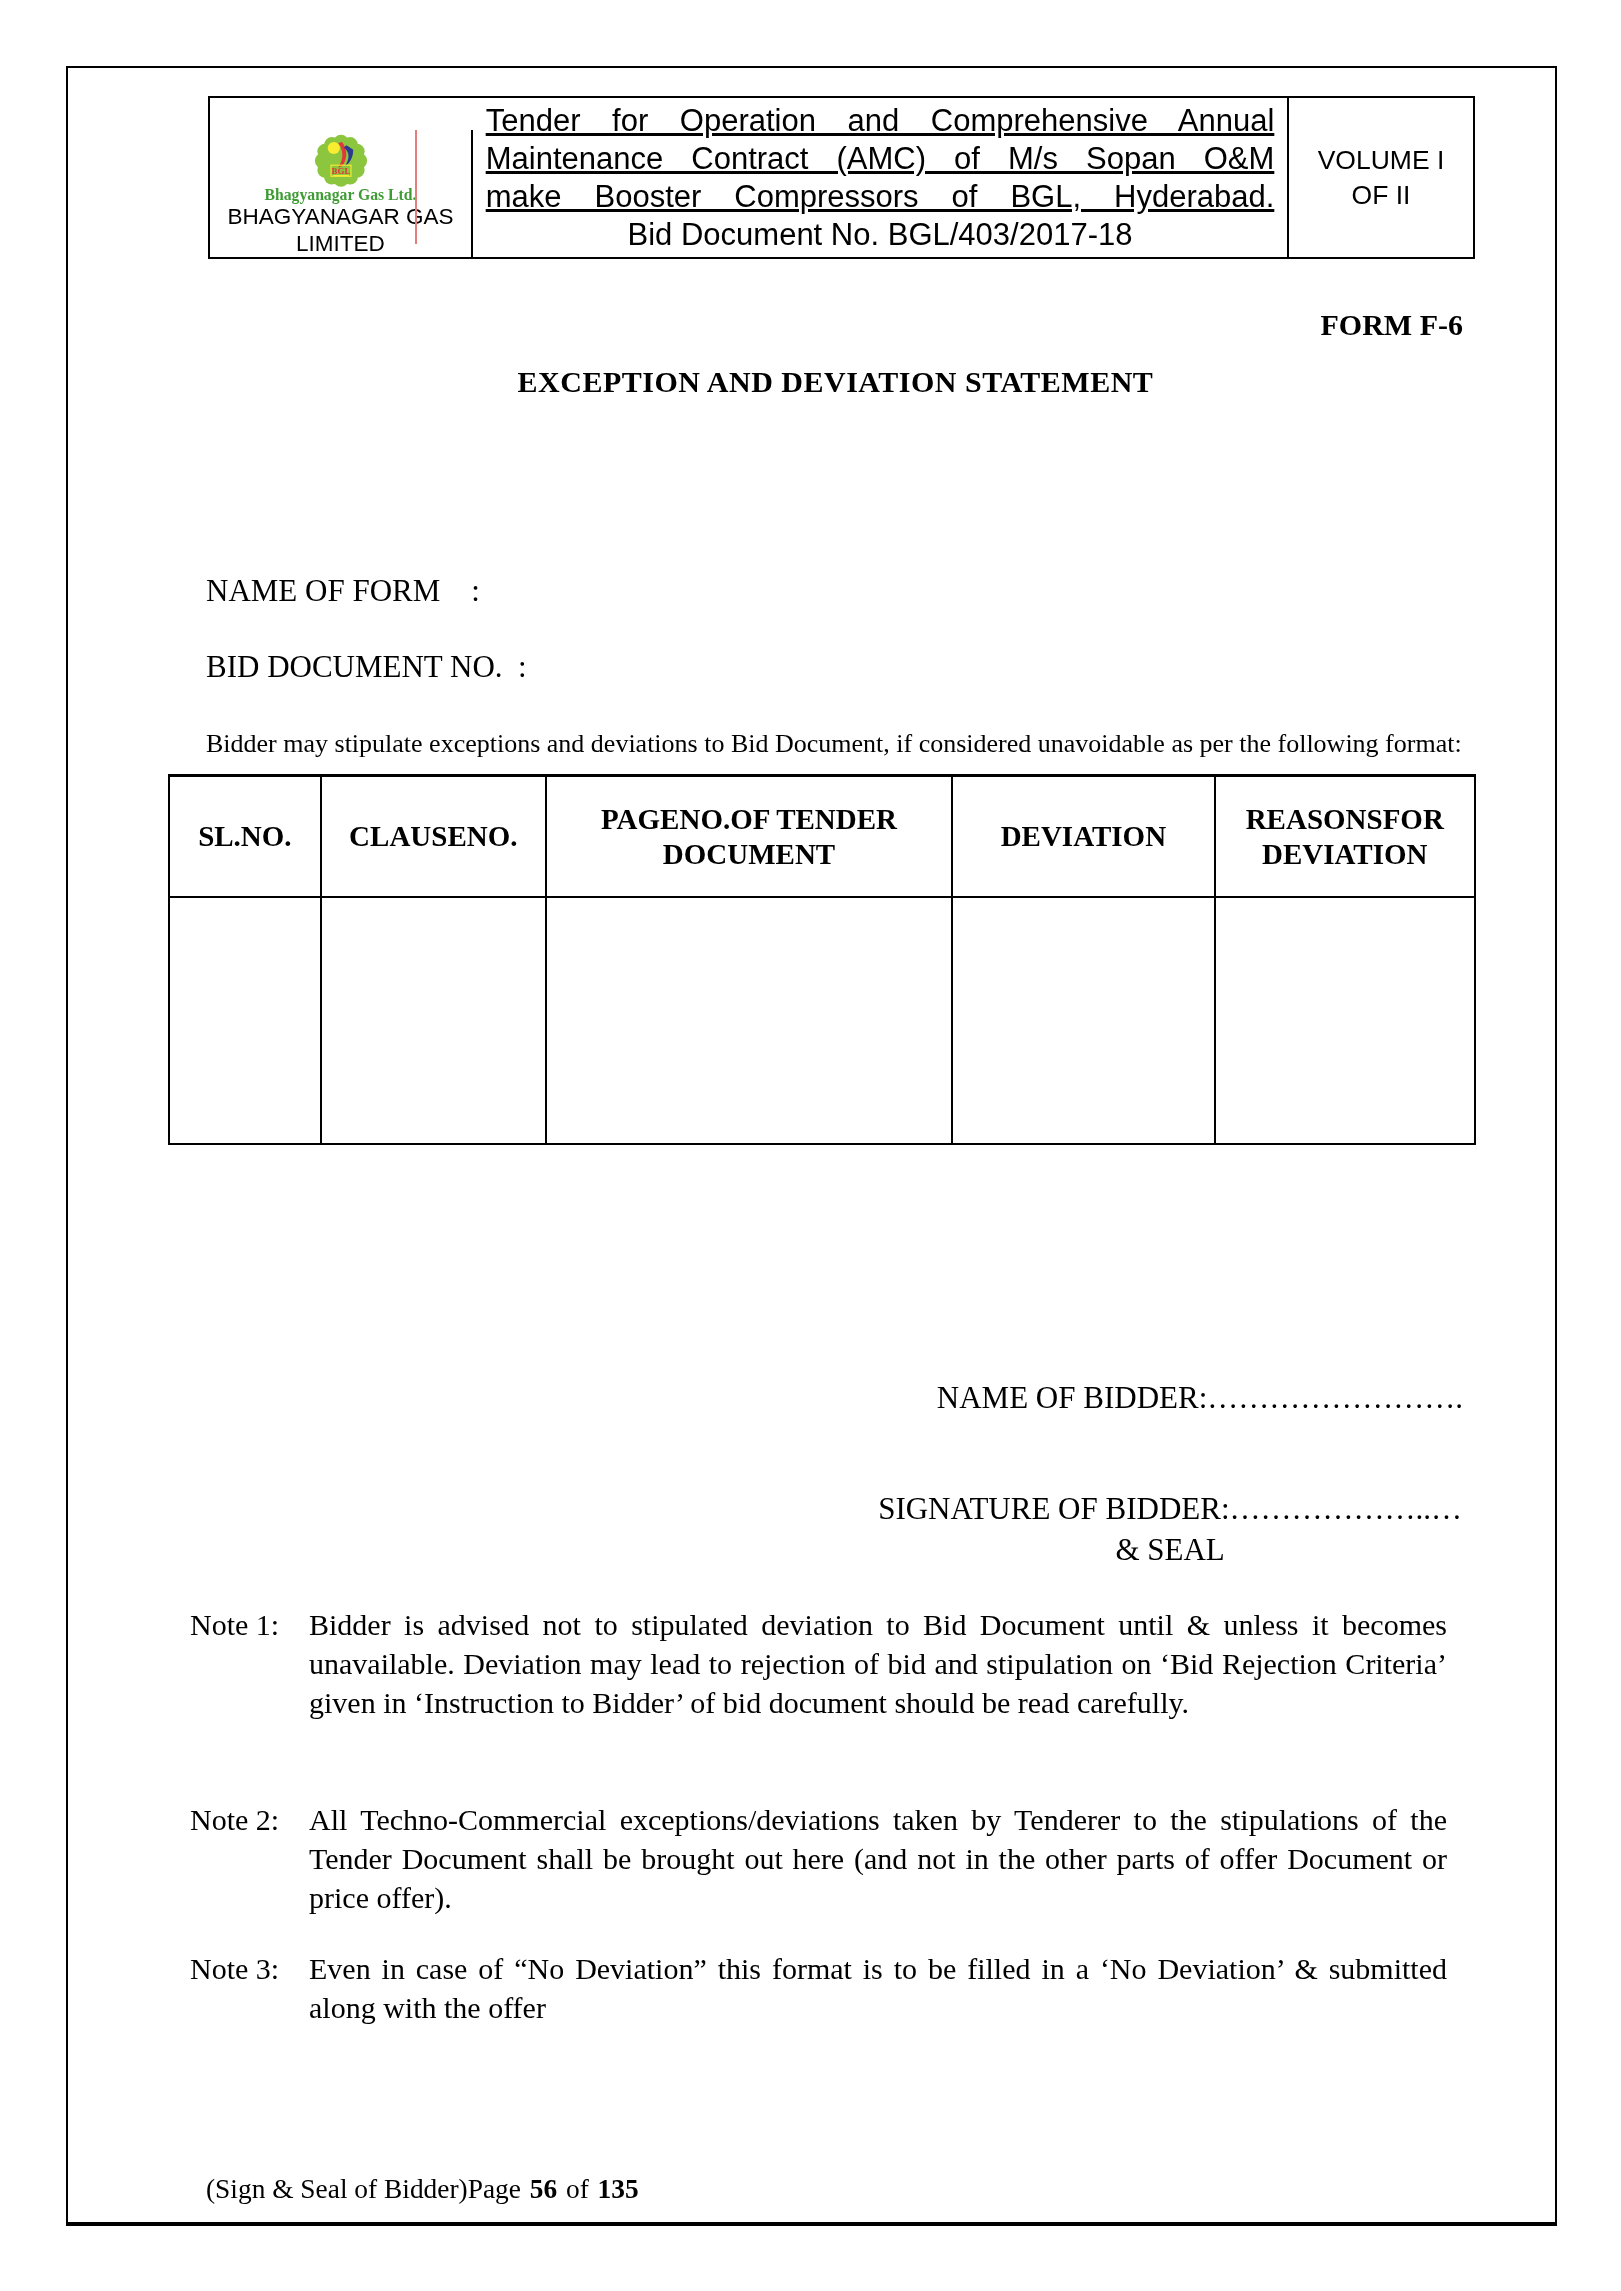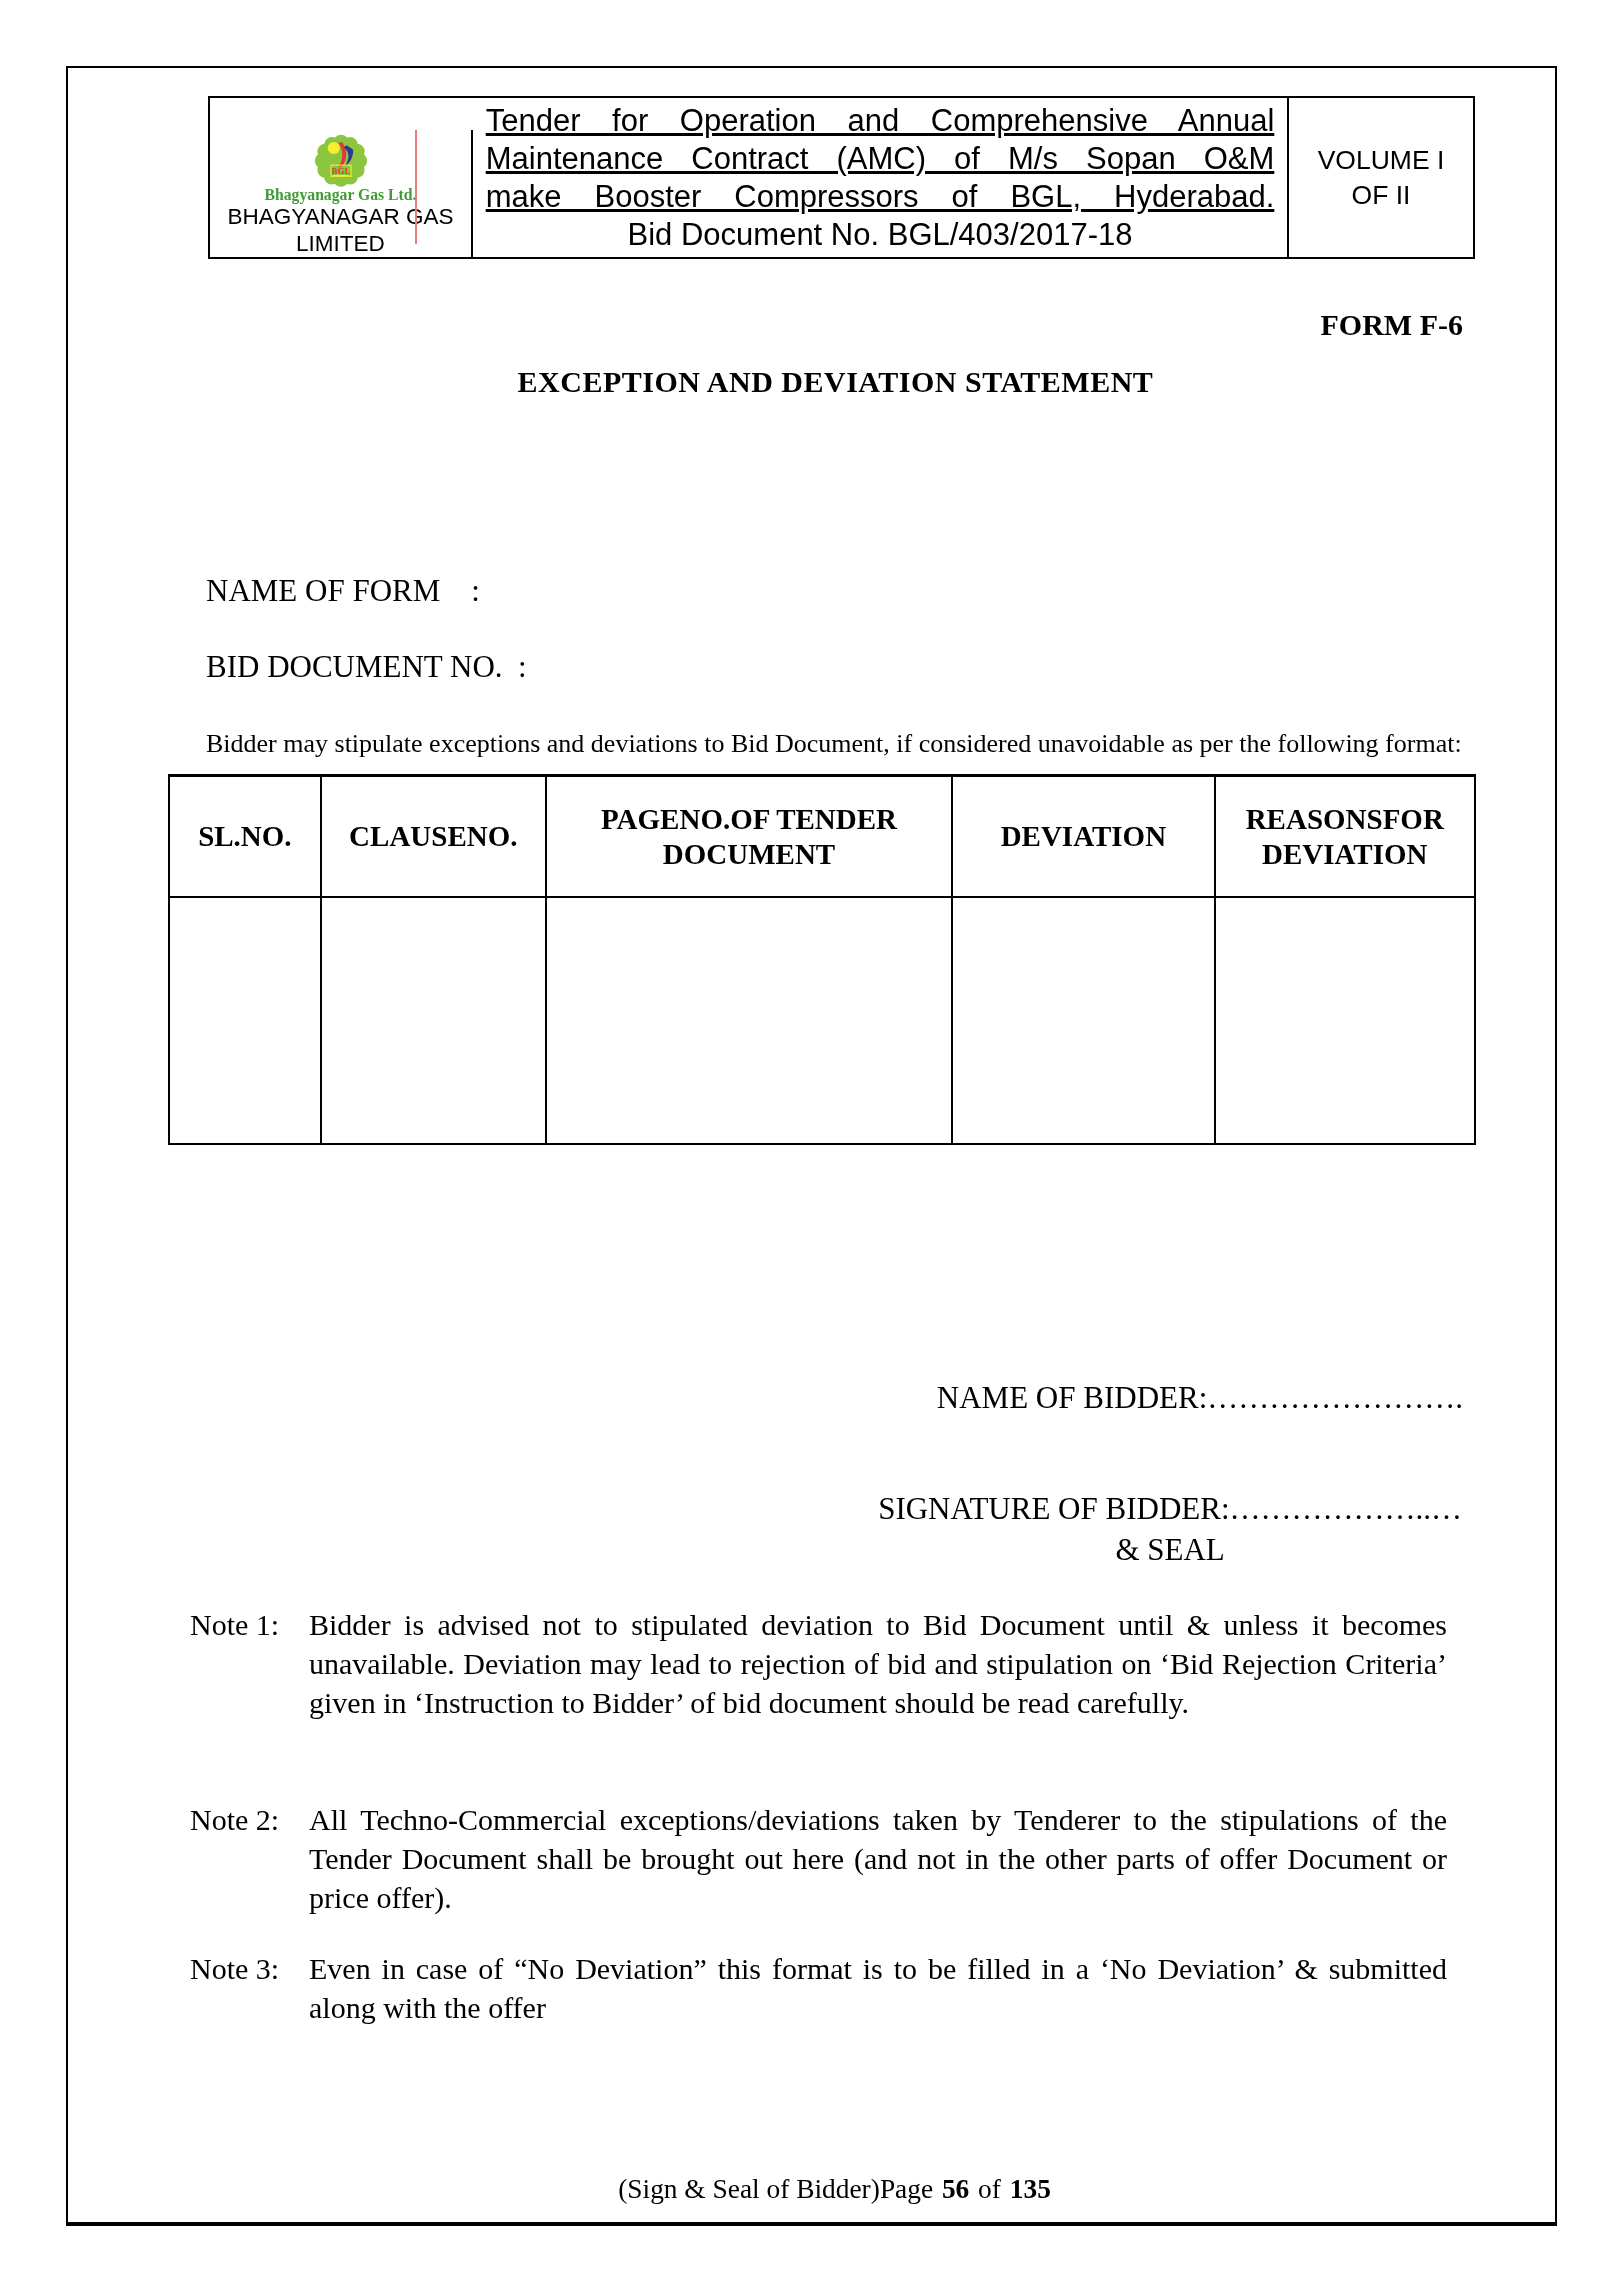--- a/index.html
+++ b/index.html
@@ -54,21 +54,21 @@
   
   .note{position:absolute;left:190px;width:1257px;display:flex;font-size:30px;line-height:39px;}
   .note.n1{top:1605px;}
   .note.n2{top:1800px;}
   .note.n3{top:1949px;}
   .note-label{flex:0 0 119px;width:119px;}
   .note-body{flex:1;text-align:justify;}
 
   
   .footer{position:absolute;left:206px;top:2174px;width:1257px;display:flex;
-          justify-content:center;font-size:27.4px;}
+          justify-content:flex-start;font-size:27.4px;}
   .footer-right{display:flex;gap:8.8px;}
   .footer-right .bold{font-weight:bold;}
 </style>
 </head>
 <body>
 
 <div class="page">
   <div class="frame"></div>
 
   <div class="header-table">

